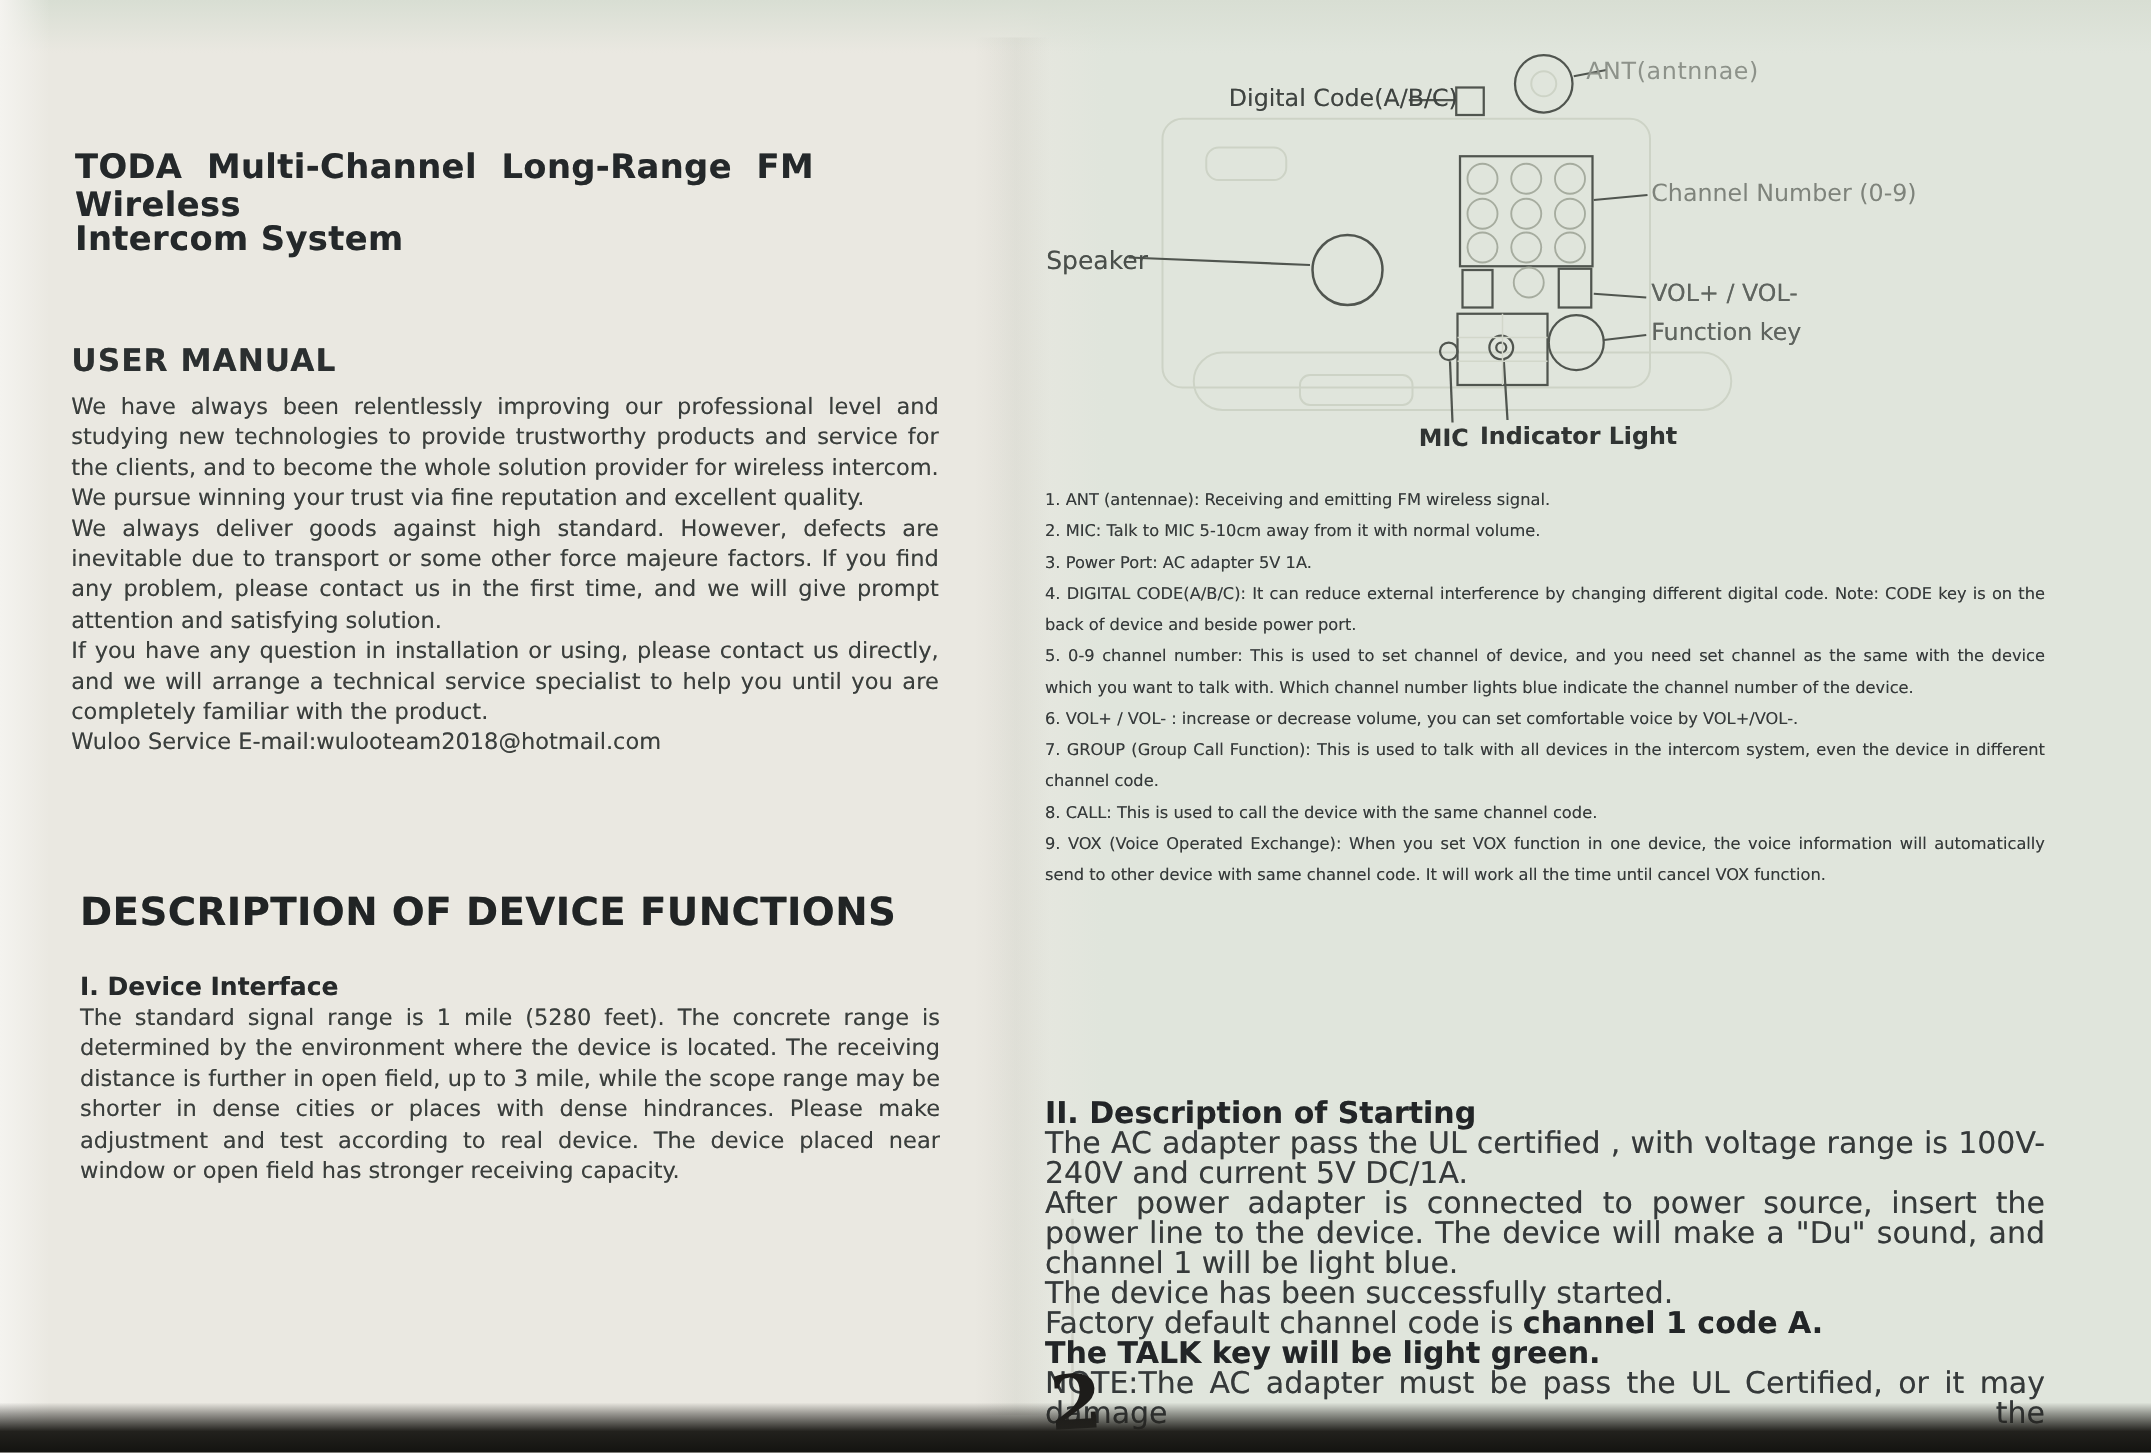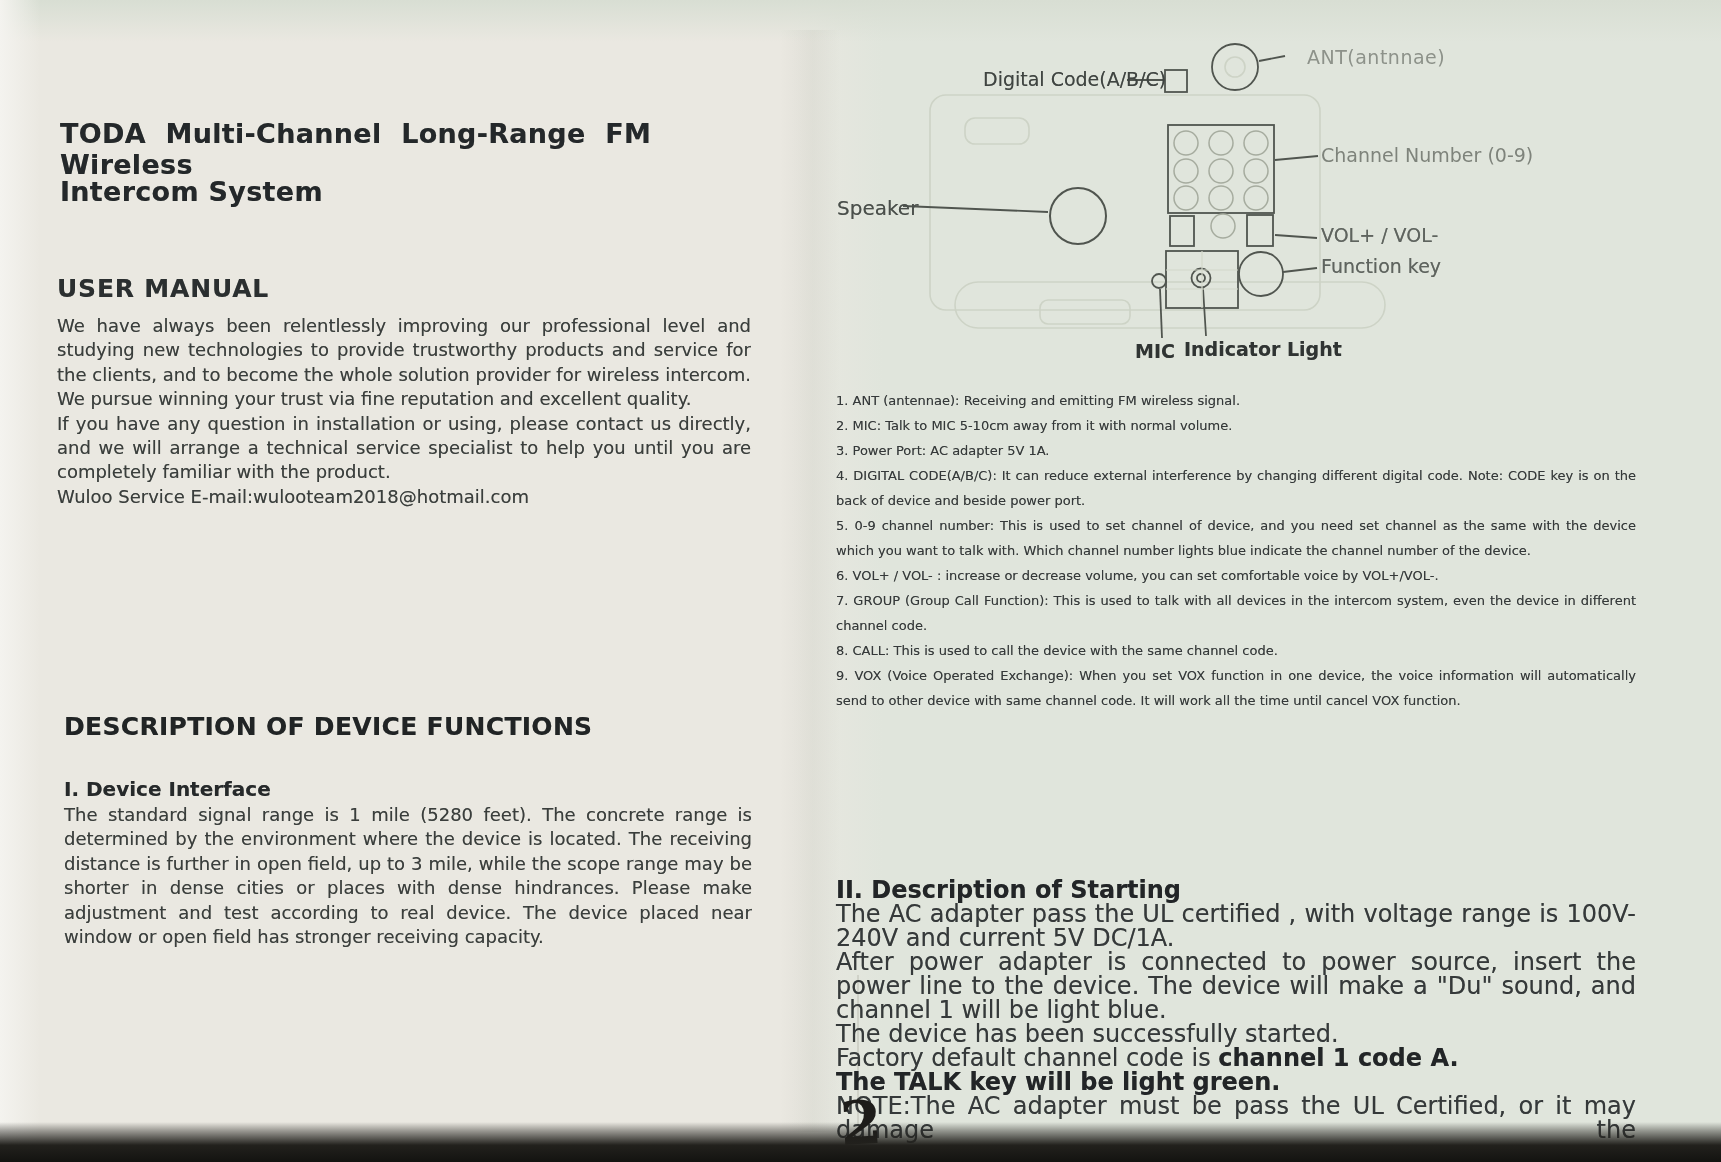--- a/index.html
+++ b/index.html
@@ -24,39 +24,39 @@
     background:linear-gradient(180deg,rgba(32,31,27,0) 0%,rgba(32,31,27,.40) 22%,#22211d 58%,#131310 100%);}
 
   
   .title-line1{left:60px;top:118px;width:690px;font-size:27px;font-weight:bold;
     color:#24282a;word-spacing:10px;letter-spacing:.3px;}
   .title-line2{left:60px;top:176px;font-size:27px;font-weight:bold;color:#24282a;letter-spacing:.3px;}
   .h-manual{left:57px;top:274px;font-size:25px;font-weight:bold;color:#2b2f30;letter-spacing:.8px;}
   .manual-body{left:57px;top:314px;width:694px;font-size:18px;line-height:24.4px;
     text-align:justify;}
   .manual-body p{margin:0;}
-  .h-desc{left:64px;top:712px;font-size:25px;font-weight:bold;color:#212425;letter-spacing:.3px;}
+  .h-desc{left:64px;top:712px;font-size:31px;font-weight:bold;color:#212425;letter-spacing:.3px;}
   .h-sub1{left:64px;top:777px;font-size:20px;font-weight:bold;color:#26292a;}
   .iface-para{left:64px;top:803px;width:688px;font-size:18px;line-height:24.4px;text-align:justify;}
 
   
   .func-list{left:836px;top:388px;width:800px;font-size:13px;line-height:25px;text-align:justify;color:#35393a;}
   .func-list p{margin:0;}
   .starting{left:836px;top:878px;width:800px;font-size:24px;line-height:24px;text-align:justify;color:#35393a;}
   .starting p{margin:0;}
   .starting .hd{font-weight:bold;color:#222527;}
   .b{font-weight:bold;color:#222527;}
   .stretch{text-align-last:justify;}
 
   
   .diagram{left:835px;top:10px;width:700px;height:368px;}
   .diagram svg{position:absolute;left:0;top:0;}
   .dlabel{position:absolute;font-size:19px;color:#565b56;white-space:nowrap;}
   .dl-digital{left:148px;top:58px;color:#3f4441;}
-  .dl-ant{left:472px;top:36px;color:#8d928a;letter-spacing:.5px;}
+  .dl-ant{left:434px;top:36px;color:#8d928a;letter-spacing:.5px;}
   .dl-channel{left:486px;top:134px;color:#7e837b;}
   .dl-vol{left:486px;top:214px;color:#5f645f;}
   .dl-func{left:486px;top:245px;color:#5f645f;}
   .dl-speaker{left:2px;top:186px;font-size:20px;color:#4a4f4b;}
   .dl-mic{left:300px;top:330px;font-weight:bold;color:#303433;}
   .dl-ind{left:349px;top:328px;font-weight:bold;color:#303433;}
 
   .page-num{left:840px;top:1088px;font-size:60px;font-weight:bold;color:#1d1c1a;
     font-family:"DejaVu Serif","Liberation Serif",serif;transform:rotate(-3deg);}
   .soft{text-shadow:0 0 .5px rgba(70,74,70,.55);}
@@ -70,20 +70,21 @@
 <div class="abs seam"></div>
 <div class="abs crease"></div>
 
 <div class="abs title-line1 soft">TODA Multi-Channel Long-Range FM Wireless</div>
 <div class="abs title-line2 soft">Intercom System</div>
 
 <div class="abs h-manual soft">USER MANUAL</div>
 
 <div class="abs manual-body soft">
   <p>We have always been relentlessly improving our professional level and studying new technologies to provide trustworthy products and service for the clients, and to become the whole solution provider for wireless intercom. We pursue winning your trust via fine reputation and excellent quality.</p>
+  <p>We always deliver goods against high standard. However, defects are inevitable due to transport or some other force majeure factors. If you find any problem, please contact us in the first time, and we will give prompt attention and satisfying solution.</p>
   <p>If you have any question in installation or using, please contact us directly, and we will arrange a technical service specialist to help you until you are completely familiar with the product.</p>
   <p>Wuloo Service E-mail:wulooteam2018@hotmail.com</p>
 </div>
 
 <div class="abs h-desc soft">DESCRIPTION OF DEVICE FUNCTIONS</div>
 <div class="abs h-sub1 soft">I. Device Interface</div>
 <div class="abs iface-para soft">The standard signal range is 1 mile (5280 feet). The concrete range is determined by the environment where the device is located. The receiving distance is further in open field, up to 3 mile, while the scope range may be shorter in dense cities or places with dense hindrances. Please make adjustment and test according to real device. The device placed near window or open field has stronger receiving capacity.</div>
 
 <div class="abs diagram">
   <svg width="700" height="368" viewBox="0 0 700 368">

